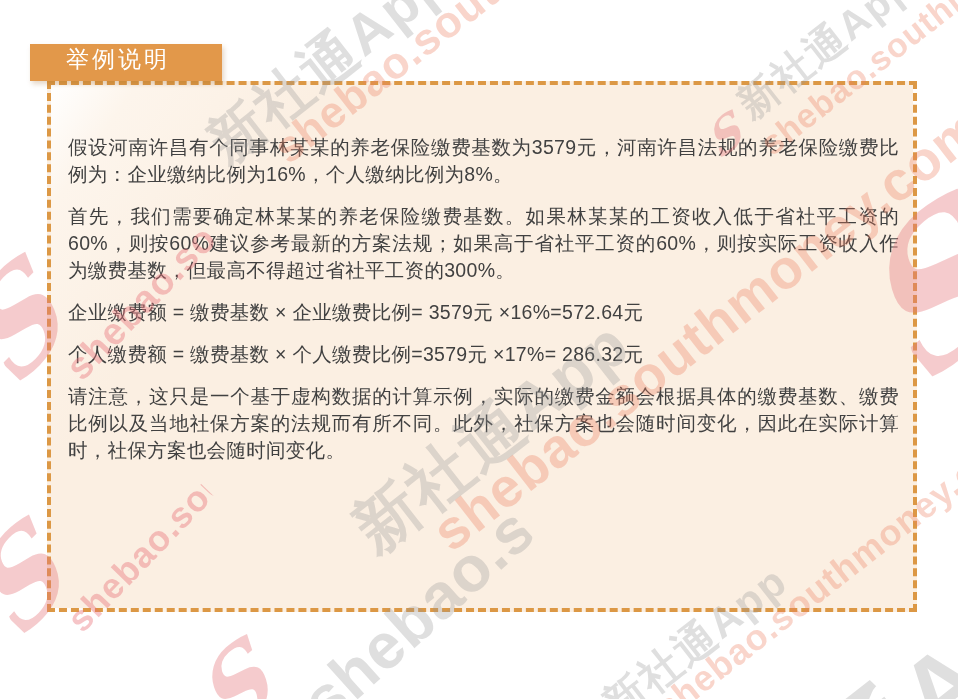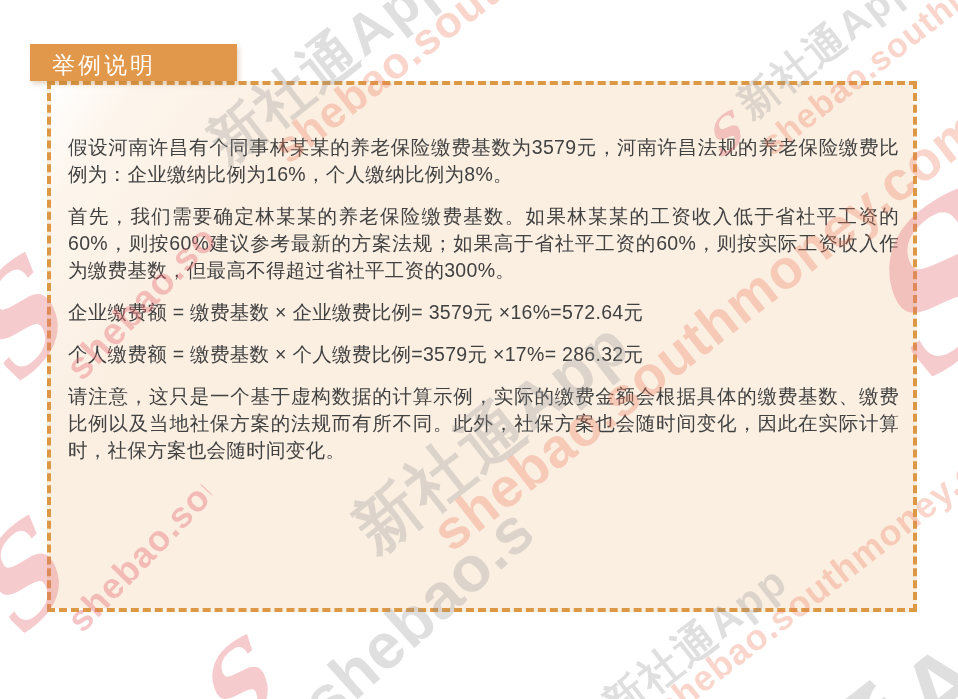--- a/index.html
+++ b/index.html
@@ -54,26 +54,26 @@
     margin-top: -0.18em;
     letter-spacing: 1px;
   }
   .wm.gray-domain .wm-domain { color: rgba(150, 150, 150, 0.30); }
   .wm.red-domain .wm-domain { color: rgba(232, 110, 118, 0.40); }
 
   
   .header-badge {
     position: absolute;
     left: 30px; top: 44px;
-    width: 207px; height: 37px;
+    width: 192px; height: 37px;
     background: #E2984A;
     color: #ffffff;
     display: flex;
-    align-items: flex-end;
-    padding-left: 22px;
+    align-items: flex-start;
+    padding-left: 36px;
     box-sizing: border-box;
     font-size: 23px;
     letter-spacing: 3px;
     z-index: 4;
     box-shadow: 2px 3px 5px rgba(150, 95, 30, 0.25);
   }
 
   
   .example-box {
     position: absolute;

